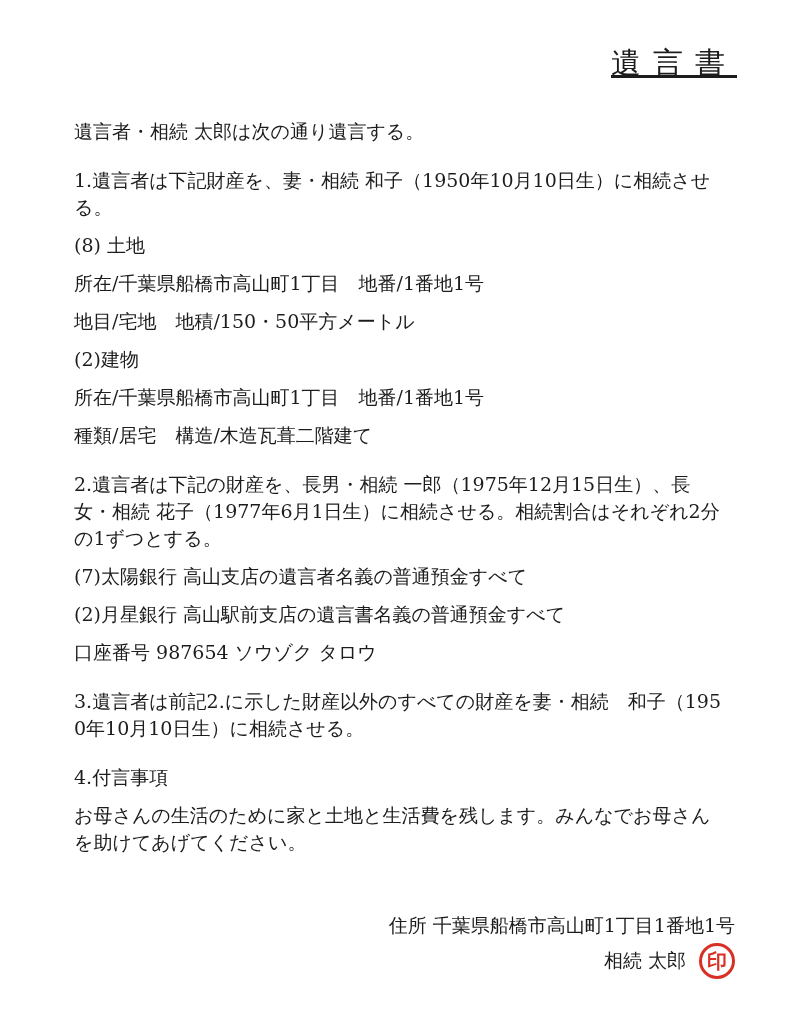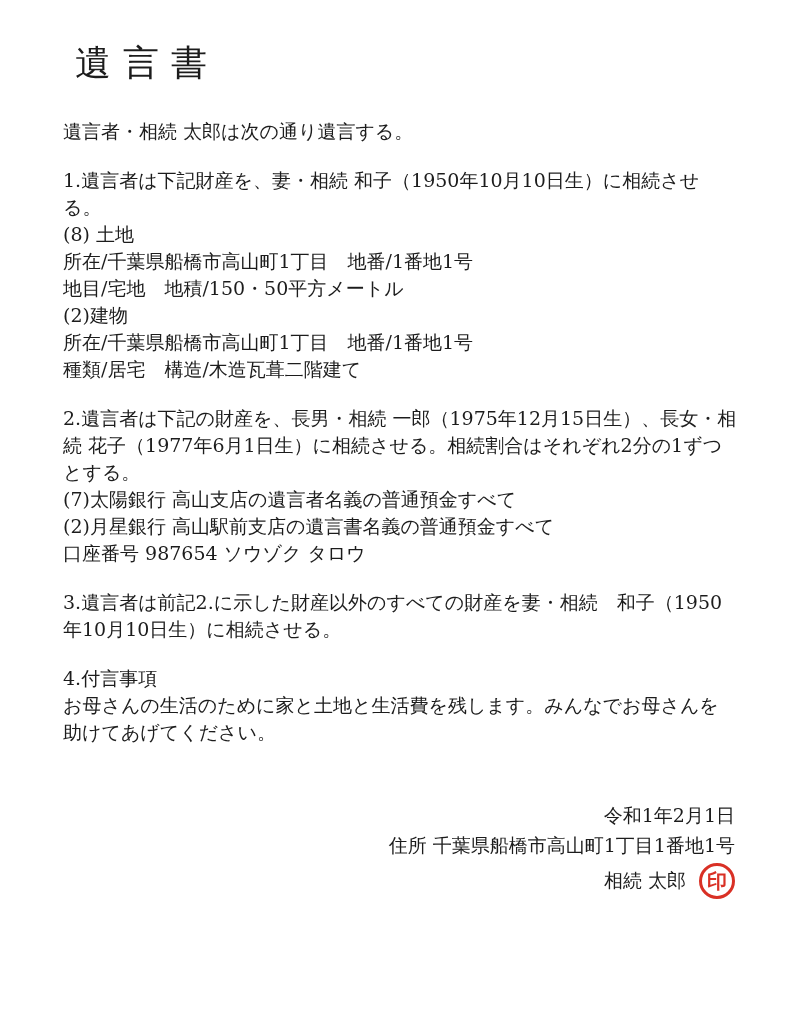--- a/index.html
+++ b/index.html
@@ -18,29 +18,30 @@
     width: 800px;
     height: 1017px;
     box-sizing: border-box;
     padding: 40px 63px 0 63px;
     background: var(--paper);
     color: var(--ink);
     overflow: hidden;
   }
   .title {
     margin: 0 0 32px 0;
-    font-size: 36px;
+    font-size: 30px;
     font-weight: 500;
     line-height: 46px;
-    text-align: left;
+    text-align: right;
     letter-spacing: 12px;
     text-indent: 12px;
+    text-decoration: underline;
   }
   .line {
-    margin: 0;
+    margin: 11px;
     font-size: 19px;
     line-height: 27px;
     word-break: break-all;
     overflow-wrap: anywhere;
   }
   .intro { margin-bottom: 22px; }
   .sec { margin-bottom: 22px; }
   .signature {
     margin-top: 54px;
     text-align: right;
@@ -104,21 +105,20 @@
     <p class="line">3.遺言者は前記2.に示した財産以外のすべての財産を妻・相続　和子（1950年10月10日生）に相続させる。</p>
   </section>
 
 
   <section class="sec">
     <p class="line">4.付言事項</p>
     <p class="line">お母さんの生活のために家と土地と生活費を残します。みんなでお母さんを助けてあげてください。</p>
   </section>
 
   <div class="signature">
-    <p class="sig-line">令和1年2月1日</p>
     <p class="sig-line">住所 千葉県船橋市高山町1丁目1番地1号</p>
     <div class="name-line">
       <span>相続 太郎</span>
       <span class="seal">
         <span>印</span>
       </span>
     </div>
   </div>
 
 </div>

